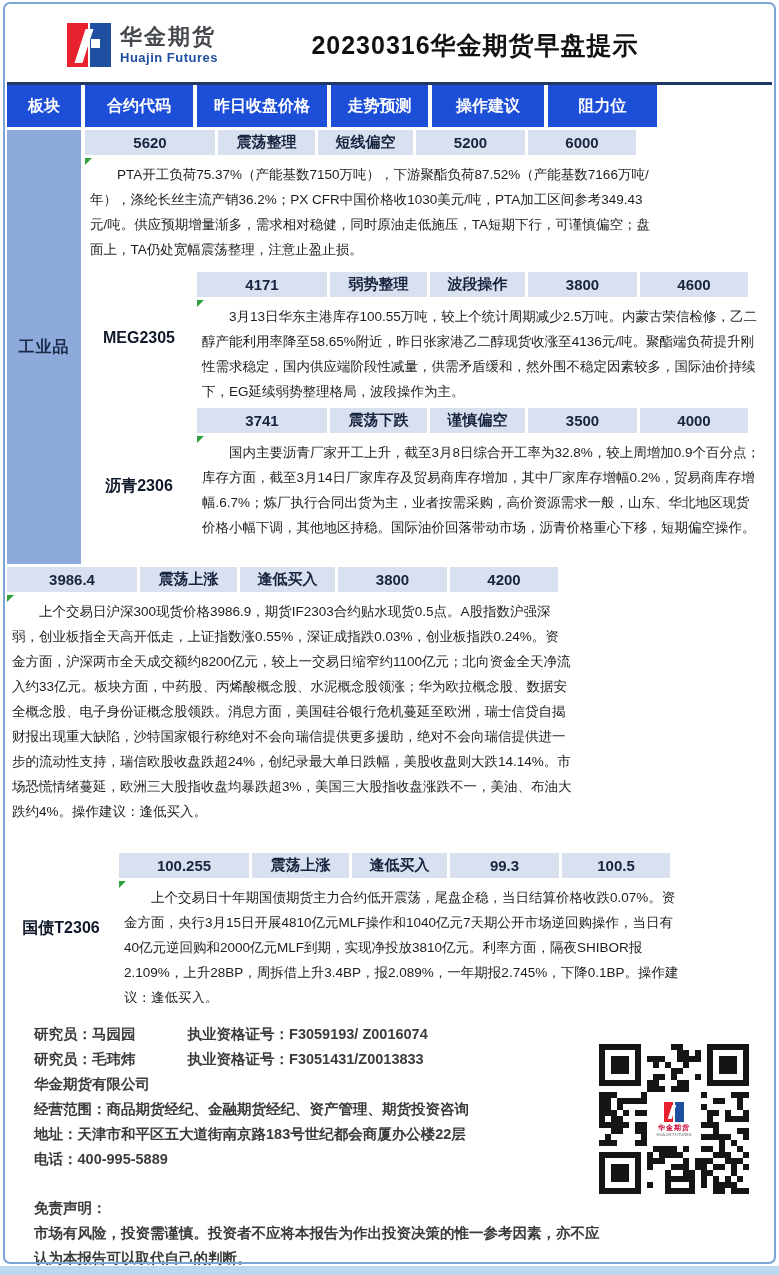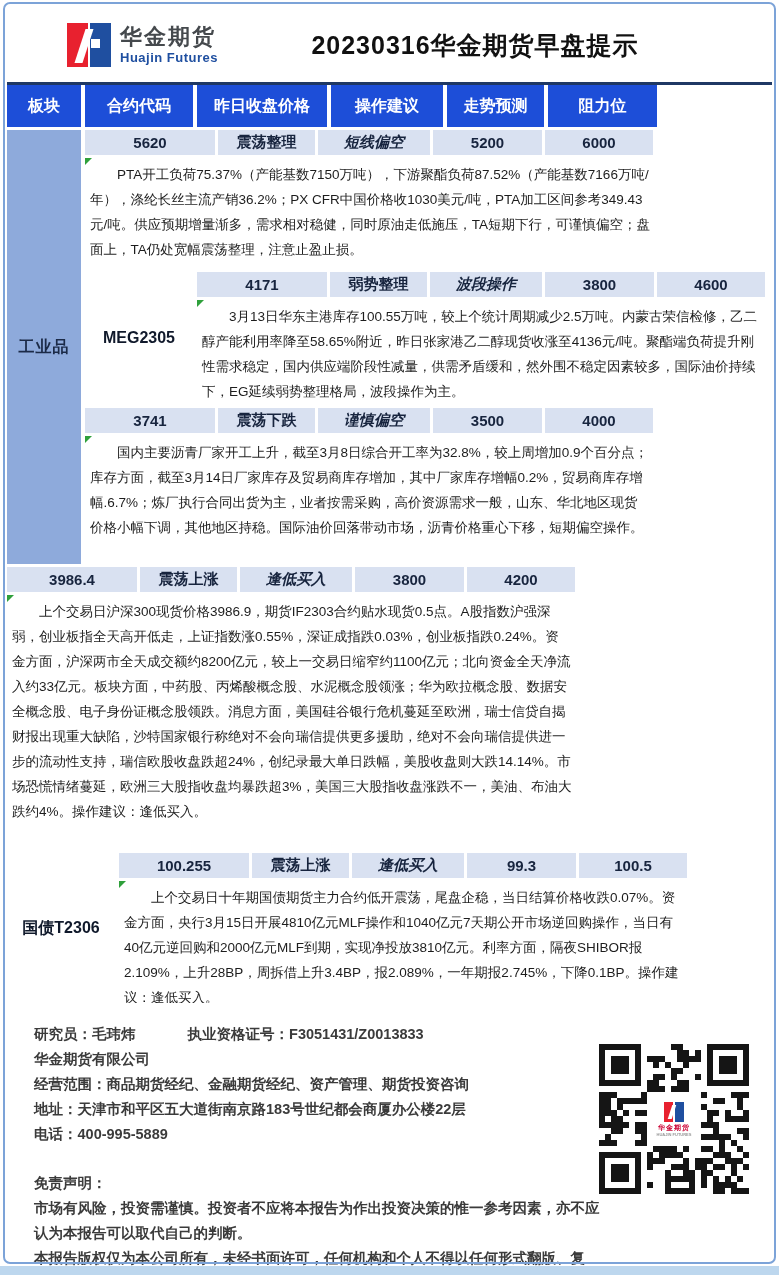--- a/index.html
+++ b/index.html
@@ -39,21 +39,21 @@
   .sector { background:#8EAADB; display:flex; align-items:center; justify-content:center;
     font-weight:700; font-size:16px; color:#1b2a47; letter-spacing:1px; }
   .rows { display:flex; flex-direction:column; gap:4px; width:683px; }
   .contract { display:flex; gap:4px; }
   .code { background:#fff; display:flex; align-items:center; justify-content:center;
     font-weight:700; font-size:16px; color:#10192b; }
   .cmain { display:flex; flex-direction:column; width:571px; }
   .vals { display:flex; gap:3px; }
   .val { background:#D9E1F1; height:25px; display:flex; align-items:center; justify-content:center;
     font-weight:700; font-size:15px; color:#17243e; }
-  .vals .c3{width:130px;} .vals .c4{width:97px;} .vals .c5{width:112px;font-style:italic;}
+  .vals .c3{width:130px;} .vals .c4{width:97px;} .vals .c5{width:95px;}
   .vals .c6{width:109px;} .vals .c7{width:108px;}
   .analysis { position:relative; background:#fff; margin-top:3px; overflow:hidden;
     padding:4px 6px 3px 5px; font-size:13.5px; line-height:25px; color:#1d1d1d;
     text-indent:2em; font-weight:500; }
   .analysis::before { content:""; position:absolute; left:0; top:0; width:0; height:0;
     border-top:7px solid #2FA03B; border-right:7px solid transparent; }
 
   
   .ftr { position:absolute; top:1012px; left:4px; right:4px; bottom:11px; background:#fff;
     z-index:2; padding:10px 26px 0 30px; color:#3b3b3b; font-weight:700; font-size:14.5px;
@@ -100,22 +100,22 @@
       </div>
     </div>
     <div class="title">20230316华金期货早盘提示</div>
   </div>
 
   <div class="tbl">
     <div class="thead">
       <div class="th c1">板块</div>
       <div class="th c2">合约代码</div>
       <div class="th c3">昨日收盘价格</div>
+      <div class="th c4">走势预测</div>
       <div class="th c5">操作建议</div>
-      <div class="th c4">走势预测</div>
       <div class="th c7">阻力位</div>
     </div>
 
     <div class="section">
       <div class="sector c1">工业品</div>
       <div class="rows">
         <div class="contract">
           <div class="cmain">
             <div class="vals">
               <div class="val c3">5620</div>
@@ -136,20 +136,21 @@
               <div class="val c4">弱势整理</div>
               <div class="val c5">波段操作</div>
               <div class="val c6">3800</div>
               <div class="val c7">4600</div>
             </div>
             <div class="analysis" style="height:104px">3月13日华东主港库存100.55万吨，较上个统计周期减少2.5万吨。内蒙古荣信检修，乙二醇产能利用率降至58.65%附近，昨日张家港乙二醇现货收涨至4136元/吨。聚酯端负荷提升刚性需求稳定，国内供应端阶段性减量，供需矛盾缓和，然外围不稳定因素较多，国际油价持续下，EG延续弱势整理格局，波段操作为主。</div>
           </div>
         </div>
 
         <div class="contract">
+          <div class="code c2">沥青2306</div>
           <div class="cmain">
             <div class="vals">
               <div class="val c3">3741</div>
               <div class="val c4">震荡下跌</div>
               <div class="val c5">谨慎偏空</div>
               <div class="val c6">3500</div>
               <div class="val c7">4000</div>
             </div>
             <div class="analysis" style="height:128px">国内主要沥青厂家开工上升，截至3月8日综合开工率为32.8%，较上周增加0.9个百分点；库存方面，截至3月14日厂家库存及贸易商库存增加，其中厂家库存增幅0.2%，贸易商库存增幅.6.7%；炼厂执行合同出货为主，业者按需采购，高价资源需求一般，山东、华北地区现货价格小幅下调，其他地区持稳。国际油价回落带动市场，沥青价格重心下移，短期偏空操作。</div>
           </div>
@@ -183,20 +184,24 @@
               <div class="val c7">100.5</div>
             </div>
             <div class="analysis" style="height:122px">上个交易日十年期国债期货主力合约低开震荡，尾盘企稳，当日结算价格收跌0.07%。资金方面，央行3月15日开展4810亿元MLF操作和1040亿元7天期公开市场逆回购操作，当日有40亿元逆回购和2000亿元MLF到期，实现净投放3810亿元。利率方面，隔夜SHIBOR报2.109%，上升28BP，周拆借上升3.4BP，报2.089%，一年期报2.745%，下降0.1BP。操作建议：逢低买入。</div>
           </div>
         </div>
       </div>
     </div>
   </div>
 
   <div class="ftr">
+    <div class="res-line">
+      <span class="role">研究员：马园园</span>
+      <span class="cert">执业资格证号：F3059193/ Z0016074</span>
+    </div>
     <div class="res-line">
       <span class="role">研究员：毛玮炜</span>
       <span class="cert">执业资格证号：F3051431/Z0013833</span>
     </div>
     <div class="block">华金期货有限公司</div>
     <div class="block">经营范围：商品期货经纪、金融期货经纪、资产管理、期货投资咨询</div>
     <div class="block">地址：天津市和平区五大道街南京路183号世纪都会商厦办公楼22层</div>
     <div class="block">电话：400-995-5889</div>
 
     <div class="disc">

